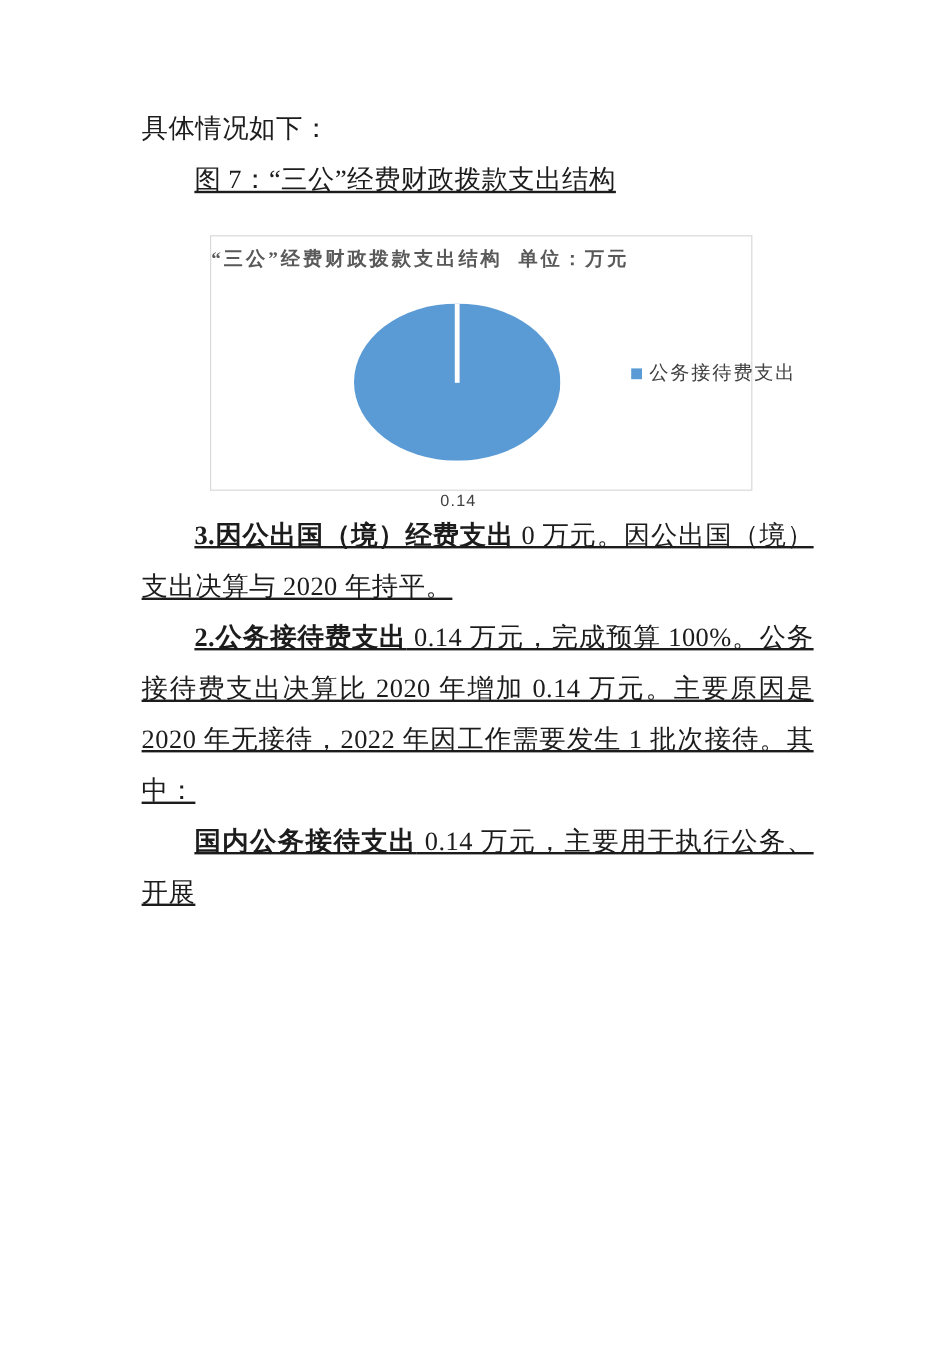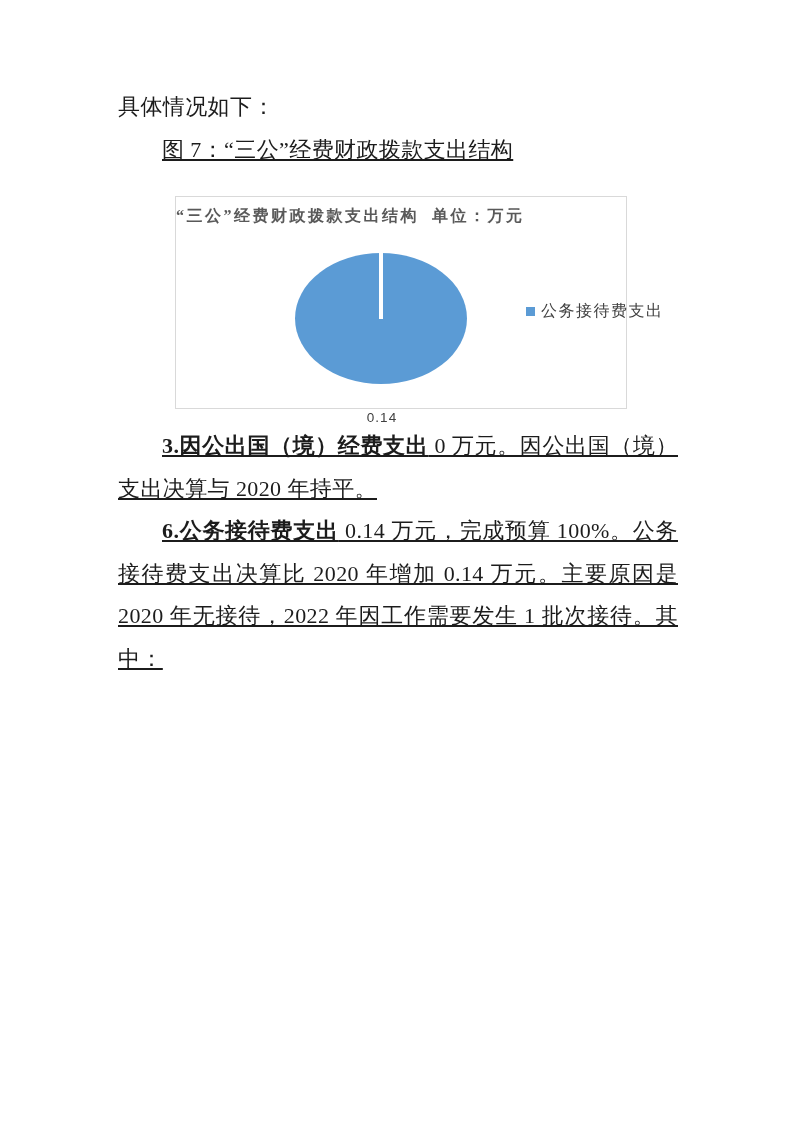--- a/index.html
+++ b/index.html
@@ -116,20 +116,23 @@
     </div>
 
     <p class="para indent">
       <b>3.因公出国（境）经费支出</b><span> 0 万元。因公出国（境）支出决算与 2020 年持平。</span>
     </p>
 
 
 
 
     <p class="para indent">
-      <b>6.公务接待费支出</b><span> 0.14 万元，完成预算 100%。公务接待费支出决算比 2020 年增加 0.14 万元。主要原因是 2020 年无接待，2022 年因工作需要发生 1 批次接待。其中：</span>
+      <b>2.公务接待费支出</b><span> 0.14 万元，完成预算 100%。公务接待费支出决算比 2020 年增加 0.14 万元。主要原因是 2020 年无接待，2022 年因工作需要发生 1 批次接待。其中：</span>
     </p>
 
+    <p class="para indent">
+      <b>国内公务接待支出</b><span> 0.14 万元，主要用于执行公务、开展</span>
+    </p>
 
   </div>
 
   <div class="page-number">12</div>
 </div>
 
 </body></html>

